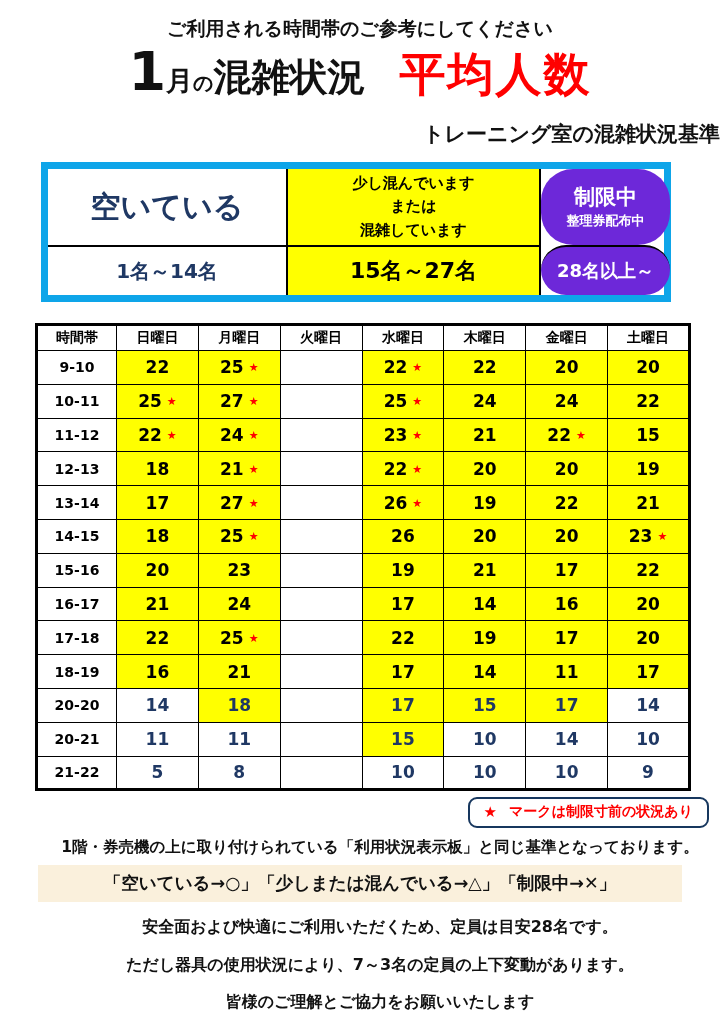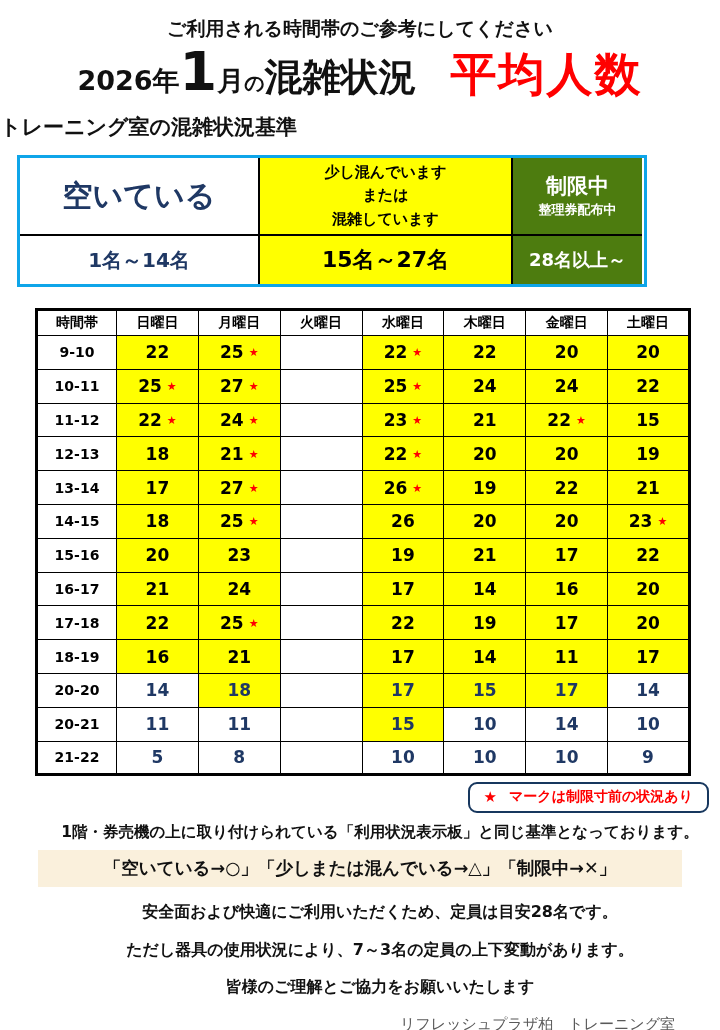--- a/index.html
+++ b/index.html
@@ -21,41 +21,41 @@
     display: flex; justify-content: center; align-items: baseline;
     margin-top: 2px; height: 64px;
   }
   .mt-year  { font-size: 27px; font-weight: bold; color:#111; }
   .mt-one   { font-size: 54px; font-weight: bold; color:#111; line-height:1; }
   .mt-month { font-size: 27px; font-weight: bold; color:#111; }
   .mt-no    { font-size: 20px; font-weight: bold; color:#111; }
   .mt-word  { font-size: 38px; font-weight: bold; color:#111; }
   .mt-red   { font-size: 46px; font-weight: bold; color:#FF0000; margin-left: 34px; letter-spacing: 2px; }
   .subtitle {
-    margin-top: 5px; text-align: left;
+    margin-top: 12px; text-align: right;
     font-size: 21px; font-weight: bold; color:#111;
   }
   
   .legend {
-    margin: 14px 35px 0 17px;
+    margin: 14px 35px 0 41px;
     width: 630px;
     display: grid;
     grid-template-columns: 238px 255px 129px;
     grid-template-rows: 76px 50px;
-    border: 3px solid #0ea5e9;
+    border: 7px solid #0ea5e9;
   }
   .lg-cell {
     display: flex; flex-direction: column;
     align-items: center; justify-content: center;
     text-align: center;
   }
   .lg-c2 { border-left: 2px solid #000; border-right: 2px solid #000; }
   .lg-r2 { border-top: 2px solid #000; }
   .bg-yellow { background: #FFFF00; }
-  .bg-red    { background: #4d7c0f; }
+  .bg-red    { background: #6d28d9; border-radius: 32px; }
   .lg-empty-title { color:#1F3864; font-size: 30px; font-weight: bold; }
   .lg-busy-line   { color:#000; font-size: 15px; font-weight: bold; line-height: 1.55; }
   .lg-limit-title { color:#fff; font-size: 21px; font-weight: bold; line-height:1.3; }
   .lg-limit-sub   { color:#fff; font-size: 13px; font-weight: bold; }
   .lg-range-empty { color:#1F3864; font-size: 20px; font-weight: bold; }
   .lg-range-busy  { color:#000;    font-size: 22px; font-weight: bold; }
   .lg-range-limit { color:#fff;    font-size: 18px; font-weight: bold; }
   
   .tbl-wrap { margin: 21px 35px 0 35px; }
   table.congestion {
@@ -107,21 +107,20 @@
   }
 </style>
 </head>
 <body>
 
 <div class="page">
 
   <div class="instruction">ご利用される時間帯のご参考にしてください</div>
 
   <div class="main-title">
-    <span class="mt-year">2026年</span>
     <span class="mt-one">1</span>
     <span class="mt-month">月</span>
     <span class="mt-no">の</span>
     <span class="mt-word">混雑状況</span>
     <span class="mt-red">平均人数</span>
   </div>
 
   <div class="subtitle">トレーニング室の混雑状況基準</div>
 
   <div class="legend">

